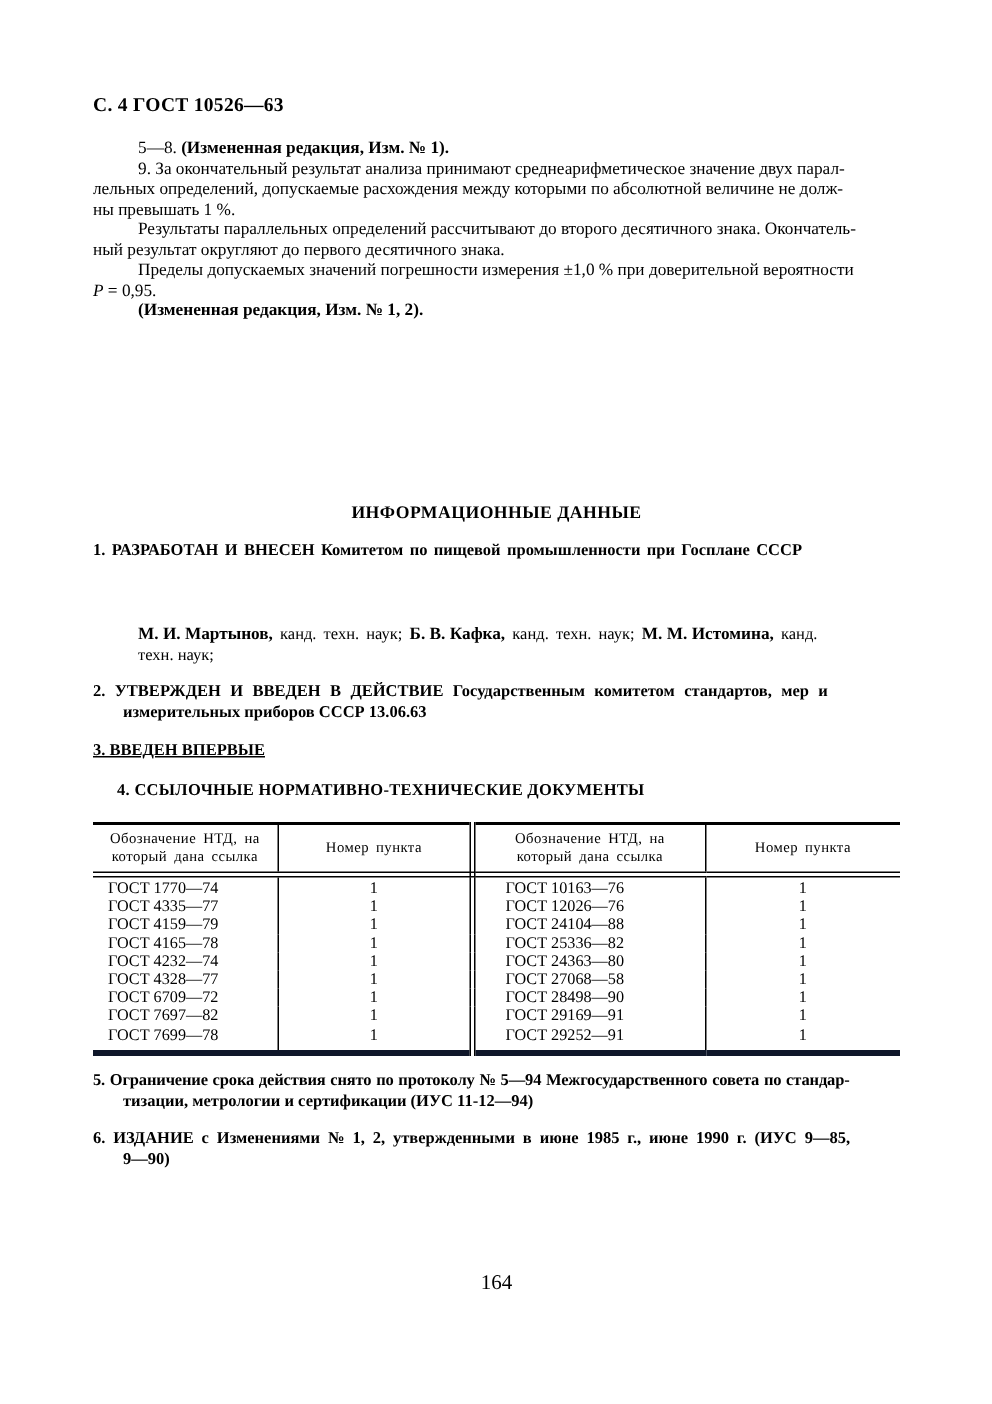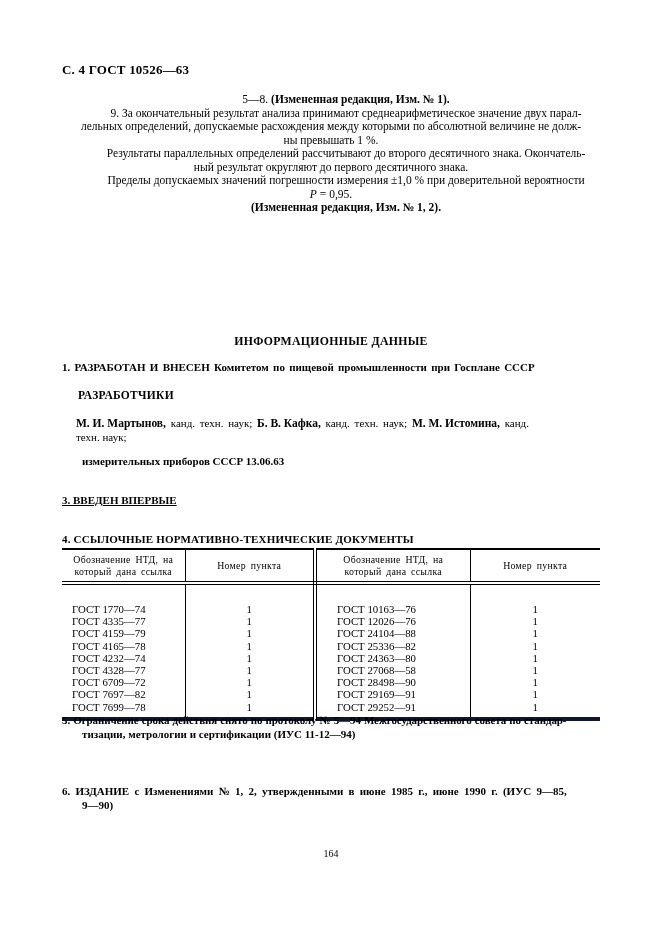--- a/index.html
+++ b/index.html
@@ -4,41 +4,41 @@
 <style>
   html,body{margin:0;padding:0;}
   body{
     width:661px;height:936px;background:#ffffff;color:#000;
     font-family:"Liberation Serif","DejaVu Serif",serif;
     overflow:hidden;
   }
   .page{position:relative;width:661px;height:748px;background:#fff;}
   .abs{position:absolute;left:62px;width:538px;}
   .hdr{top:62px;font-size:13px;font-weight:bold;letter-spacing:.2px;}
-  .main{top:93px;font-size:11.5px;line-height:13.5px;text-align:center;}
+  .main{top:93px;font-size:11.5px;line-height:13.5px;}
   .line{white-space:nowrap;}
   .ind{text-indent:30px;}
   .info-title{top:334px;text-align:center;font-size:11.8px;font-weight:bold;letter-spacing:.3px;}
   .sec{font-size:11px;font-weight:bold;line-height:13.5px;}
   .i1{top:361px;word-spacing:1.5px;}
   .devh{top:389px;margin-left:16px;font-size:11.5px;font-weight:bold;letter-spacing:.3px;}
   .devs{top:417px;font-size:11px;line-height:13.5px;}
-  .devs .line{margin-left:14px;}
+  .devs .line{margin-left:30px;}
   .devs b{font-size:11.5px;}
   .devs .deg{word-spacing:2px;}
   .i2{top:455px;}
   .i2 .l1{word-spacing:3.5px;}
   .i3{top:494px;text-decoration:underline;}
-  .i4{top:533px;letter-spacing:.2px;}
+  .i4{top:521px;letter-spacing:.2px;margin-left:16px;}
   .i5{top:714px;}
   .i5 .l1{word-spacing:.5px;letter-spacing:-.1px;}
   .i6{top:753px;}
-  .i6 .l1{word-spacing:2.5px;margin-top:32px;}
+  .i6 .l1{word-spacing:2.5px;}
   .cont{margin-left:20px;}
-  .pagenum{top:848px;text-align:center;font-size:10px;}
+  .pagenum{top:848px;text-align:center;font-size:14px;}
 
   table.ref{
     position:absolute;left:62px;top:548px;width:538px;
     border-collapse:collapse;table-layout:fixed;
     border-top:2px solid #000;
   }
   table.ref col.c1{width:123px;}
   table.ref col.c2{width:130px;}
   table.ref col.c3{width:155px;}
   table.ref col.c4{width:130px;}
@@ -51,21 +51,21 @@
   table.ref th:nth-child(1),table.ref td:nth-child(1){border-right:1px solid #000;}
   table.ref th:nth-child(2),table.ref td:nth-child(2){border-right:4px double #000;}
   table.ref th:nth-child(3),table.ref td:nth-child(3){border-right:1px solid #000;}
   table.ref td{
     font-size:10.8px;line-height:12.2px;padding:0;
     white-space:nowrap;overflow:hidden;
   }
   table.ref td:nth-child(1){padding-left:10px;}
   table.ref td:nth-child(3){padding-left:20px;}
   table.ref td:nth-child(2),table.ref td:nth-child(4){text-align:center;}
-  table.ref tbody tr:first-child td{padding-top:18px;}
+  table.ref tbody tr:first-child td{padding-top:1px;}
   table.ref tbody tr:last-child td{padding-bottom:4px;border-bottom:4px solid #0f172a;}
 </style>
 </head>
 <body>
 
 <div class="page">
 
   <div class="abs hdr">С. 4 ГОСТ 10526—63</div>
 
   <div class="abs main">
@@ -79,28 +79,28 @@
     <div class="line"><i>Р</i><span> = 0,95.</span></div>
     <div class="line ind"><b>(Измененная редакция, Изм. № 1, 2).</b></div>
   </div>
 
   <div class="abs info-title">ИНФОРМАЦИОННЫЕ ДАННЫЕ</div>
 
   <div class="abs sec i1">
     <div class="line">1. РАЗРАБОТАН И ВНЕСЕН Комитетом по пищевой промышленности при Госплане СССР</div>
   </div>
 
-  <div class="abs devh">РАЗРАБОТЧИКИ</div>
 
   <div class="abs devs">
     <div class="line"><b>М. И. Мартынов,</b><span class="deg"> канд. техн. наук; </span><b>Б. В. Кафка,</b><span class="deg"> канд. техн. наук; </span><b>М. М. Истомина,</b><span class="deg"> канд.</span></div>
     <div class="line">техн. наук;</div>
   </div>
 
   <div class="abs sec i2">
+    <div class="line l1">2. УТВЕРЖДЕН И ВВЕДЕН В ДЕЙСТВИЕ Государственным комитетом стандартов, мер и</div>
     <div class="line cont">измерительных приборов СССР 13.06.63</div>
   </div>
 
   <div class="abs sec i3">
     <div class="line">3. ВВЕДЕН ВПЕРВЫЕ</div>
   </div>
 
   <div class="abs sec i4">
     <div class="line">4. ССЫЛОЧНЫЕ НОРМАТИВНО-ТЕХНИЧЕСКИЕ ДОКУМЕНТЫ</div>
   </div>

